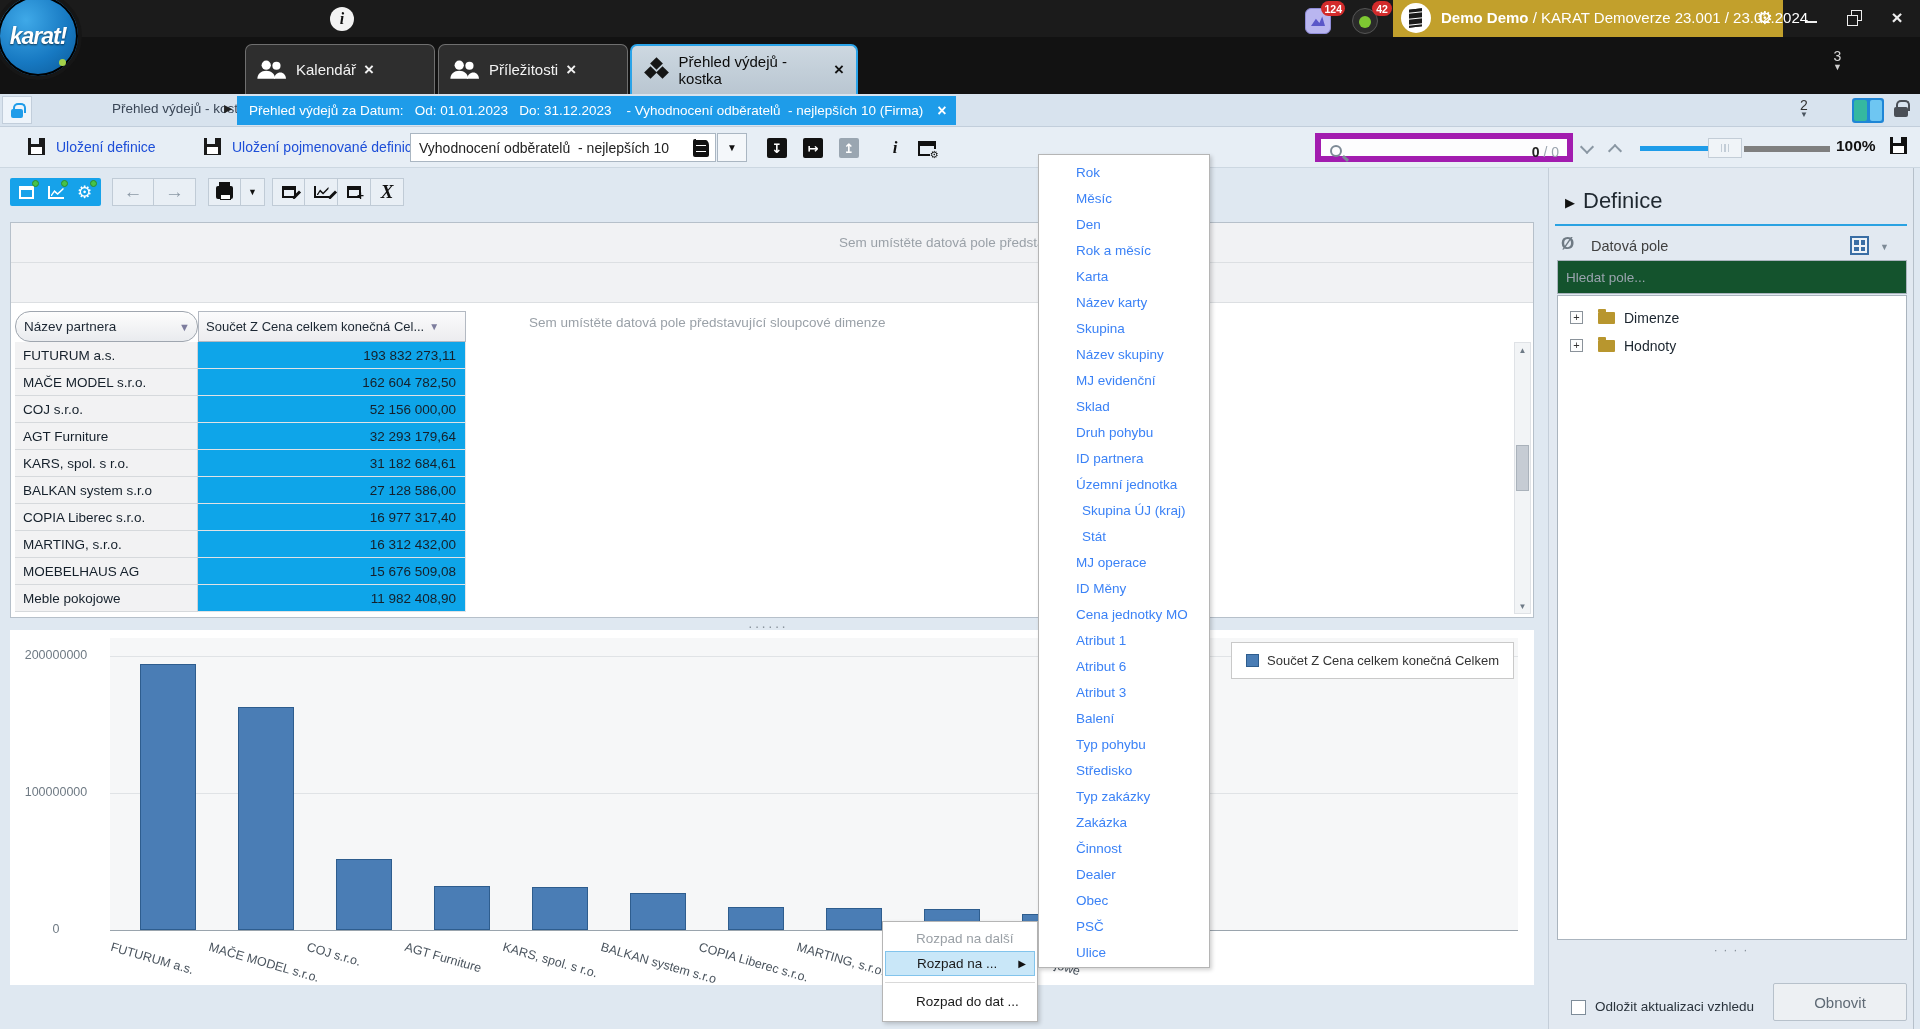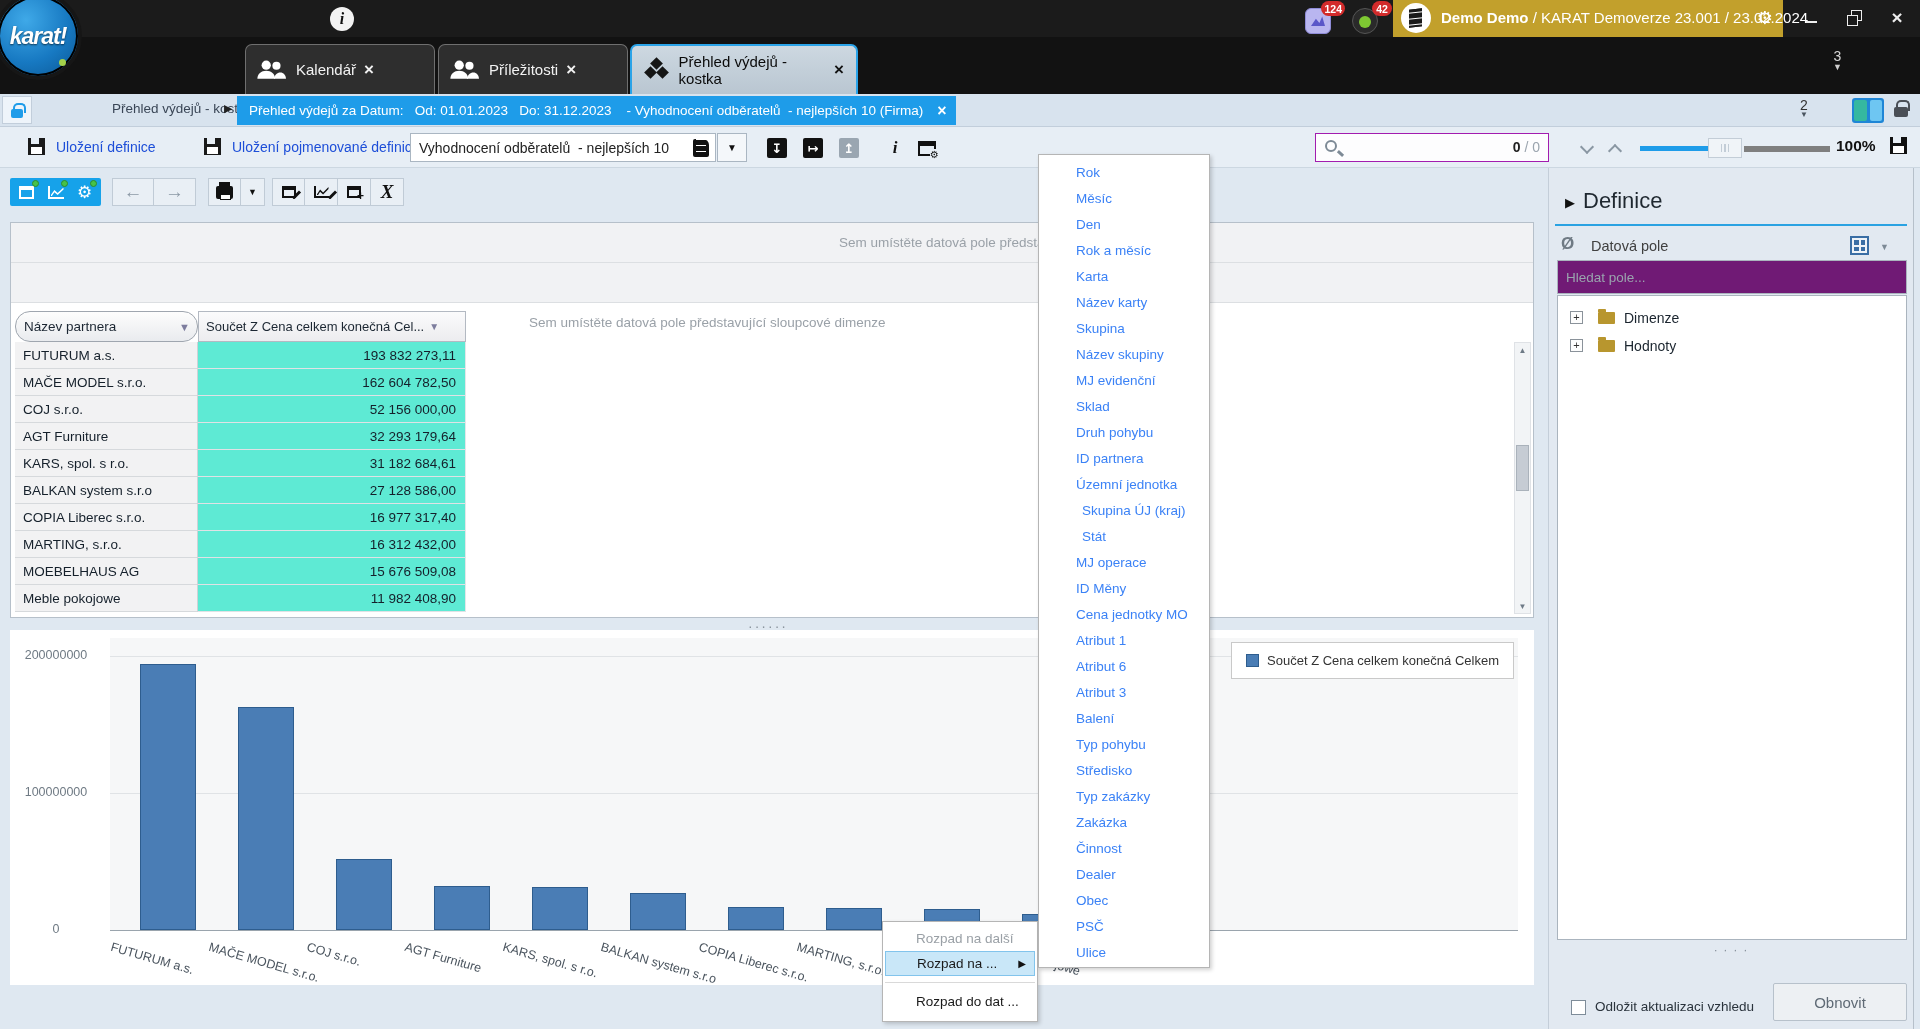--- a/index.html
+++ b/index.html
@@ -91,21 +91,21 @@
   .combo-icn { position:absolute; right:6px; top:5px; width:16px; height:18px; background:#111;
                background-image:linear-gradient(#111 3px,#fff 3px,#fff 4px,#111 4px); background-size:10px 6px; background-position:3px 3px; background-repeat:repeat-y; border-radius:2px 6px 2px 2px; }
   .combo-drop { position:absolute; left:717px; top:6px; width:30px; height:29px; background:#f4f7fa; border:1px solid #aab6c2; display:flex; align-items:center; justify-content:center; font-size:10px; color:#111; }
   .combo-drop::before{ content:"▼"; }
   .sqbtn { position:absolute; top:8px; width:26px; height:26px; display:flex; align-items:center; justify-content:center; }
   .boxarrow { width:20px; height:20px; background:#111; color:#fff; font-weight:bold; font-size:13px; display:flex; align-items:center; justify-content:center; border-radius:2px; }
   .boxarrow.dis { background:#9aa6b1; }
   .ic-info-g { font-family:"Liberation Serif",serif; font-style:italic; font-weight:bold; font-size:17px; color:#111; }
   .gridgear { position:relative; width:18px; height:15px; border:2px solid #111; border-top:5px solid #111; }
   .gridgear::after { content:"⚙"; position:absolute; right:-5px; bottom:-6px; font-size:10px; color:#111; background:#e7eef5; }
-  .searchbox { position:absolute; left:1315px; top:6px; width:234px; height:29px; background:#fdfdfe; border:1px solid #a21caf; }
+  .searchbox { position:absolute; left:1315px; top:6px; width:258px; height:29px; background:#fdfdfe; border:6px solid #a21caf; }
   .mag { position:absolute; left:9px; top:6px; width:12px; height:12px; border:2px solid #7d8a96; border-radius:50%; }
   .mag::after { content:""; position:absolute; left:10px; top:10px; width:7px; height:3px; background:#7d8a96; transform:rotate(42deg); }
   .scount { position:absolute; right:8px; top:5px; font-size:14px; color:#9aa4ae; }
   .scount b { color:#222; }
   .chev { position:absolute; top:15px; width:12px; height:12px; }
   .chev::before { content:""; position:absolute; left:0; top:0; width:8px; height:8px; border-right:2px solid #8a97a3; border-bottom:2px solid #8a97a3; }
   .chev.dn::before { transform:rotate(45deg); }
   .chev.up::before { transform:rotate(-135deg); top:4px; }
   .sl-blue { position:absolute; left:1640px; top:19px; width:70px; height:5px; background:#1e9ce9; }
   .sl-handle { position:absolute; left:1708px; top:11px; width:34px; height:20px; background:#f0f4f8; border:1px solid #c3cdd7; display:flex; align-items:center; justify-content:center; gap:2px; }
@@ -154,21 +154,21 @@
   .hdr-name .t { margin-left:8px; font-size:13.5px; color:#1c2733; }
   .hdr-name .f { position:absolute; right:7px; font-size:11px; color:#7d7d9e; }
   .hdr-val { left:187px; width:268px; background:linear-gradient(#fbfbfc,#ececef); border-color:#b3b9c2; }
   .hdr-val .t { margin-left:7px; font-size:13px; color:#1c2733; }
   .hdr-val .f { margin-left:5px; font-size:10px; color:#7d7d9e; }
   .f::before{ content:"▼"; }
   .prows { position:absolute; left:4px; top:119px; width:451px; }
   .prow { position:relative; width:100%; height:27px; }
   .pcell { position:absolute; top:0; height:27px; display:flex; align-items:center; font-size:13.5px; color:#15202b; }
   .pcell.name { left:0; width:183px; background:#f2f2f3; border-right:1px solid #cfd2d6; border-bottom:1px solid #d6d9dc; padding-left:8px; }
-  .pcell.val { left:183px; width:268px; background:#5eead4; border-right:1px solid #e4e6e9; border-bottom:1px solid #e0e2e5; justify-content:flex-end; padding-right:9px; }
+  .pcell.val { left:183px; width:268px; background:#0ea5e9; border-right:1px solid #e4e6e9; border-bottom:1px solid #e0e2e5; justify-content:flex-end; padding-right:9px; }
   .vscroll { position:absolute; right:2px; top:119px; width:17px; height:272px; background:#f2f4f6; border:1px solid #dfe2e6; }
   .vscroll .ar { position:absolute; left:0; width:15px; height:14px; color:#6e7a86; font-size:8px; display:flex; align-items:center; justify-content:center; }
   .vscroll .ar.up { top:0; } .vscroll .ar.up::before{ content:"▲"; }
   .vscroll .ar.dn { bottom:0; } .vscroll .ar.dn::before{ content:"▼"; }
   .vthumb { position:absolute; left:1px; top:102px; width:13px; height:46px; background:#c6ccd4; border:1px solid #aab2bb; }
   .splitter { position:absolute; left:0; top:618px; width:1534px; height:12px; }
   .splitter .dots { position:absolute; left:748px; top:0px; color:#8a949e; font-size:14px; letter-spacing:2px; }
   .splitter .dots::before{ content:"······"; }
 
   
@@ -189,21 +189,21 @@
   .rp-arrow { position:absolute; left:16px; top:27px; font-size:13px; color:#111; }
   .rp-arrow::before{ content:"▶"; }
   .rp-line { position:absolute; left:6px; top:56px; width:352px; height:2px; background:#2aa2e2; }
   .rp-eyeoff { position:absolute; left:12px; top:66px; font-size:17px; font-weight:bold; color:#6f7a84; }
   .rp-eyeoff::before{ content:"Ø"; }
   .rp-fields { position:absolute; left:42px; top:70px; font-size:14.5px; color:#404040; }
   .grid4 { position:absolute; right:44px; top:68px; width:19px; height:19px; border:2px solid #3a6ea5; display:grid; grid-template-columns:1fr 1fr; gap:2px; padding:2px; background:#eef3f8; }
   .grid4 i { background:#3a6ea5; }
   .grid4car { position:absolute; right:24px; top:74px; font-size:9px; color:#7d8a96; }
   .grid4car::before{ content:"▼"; }
-  .rp-search { position:absolute; left:8px; top:92px; width:350px; height:34px; background:#701a75; border:1px solid #aab4be; font-size:13.5px; color:#9aa4ae; padding-left:8px; font-family:inherit; }
+  .rp-search { position:absolute; left:8px; top:92px; width:350px; height:34px; background:#14532d; border:1px solid #aab4be; font-size:13.5px; color:#9aa4ae; padding-left:8px; font-family:inherit; }
   .rp-search::placeholder { color:#9aa4ae; }
   .treebox { position:absolute; left:8px; top:127px; width:350px; height:645px; background:#fff; border:1px solid #aab4be; }
   .titem { position:relative; height:28px; }
   .expander { position:absolute; left:12px; top:7px; width:13px; height:13px; border:1px solid #8a929a; background:#fdfdfd; color:#333; font-size:11px; line-height:11px; text-align:center; }
   .expander::before{ content:"+"; }
   .folder { position:absolute; left:40px; top:8px; width:17px; height:12px; background:#b8962e; border-radius:1px; }
   .folder::before { content:""; position:absolute; left:0; top:-3px; width:8px; height:3px; background:#b8962e; border-radius:1px 1px 0 0; }
   .tlabel { position:absolute; left:66px; top:6px; font-size:14px; color:#1a242e; }
   .rp-dots { position:absolute; left:0; top:774px; width:100%; text-align:center; color:#8a949e; font-size:13px; letter-spacing:1px; }
   .rp-dots::before{ content:"· · · ·"; }

